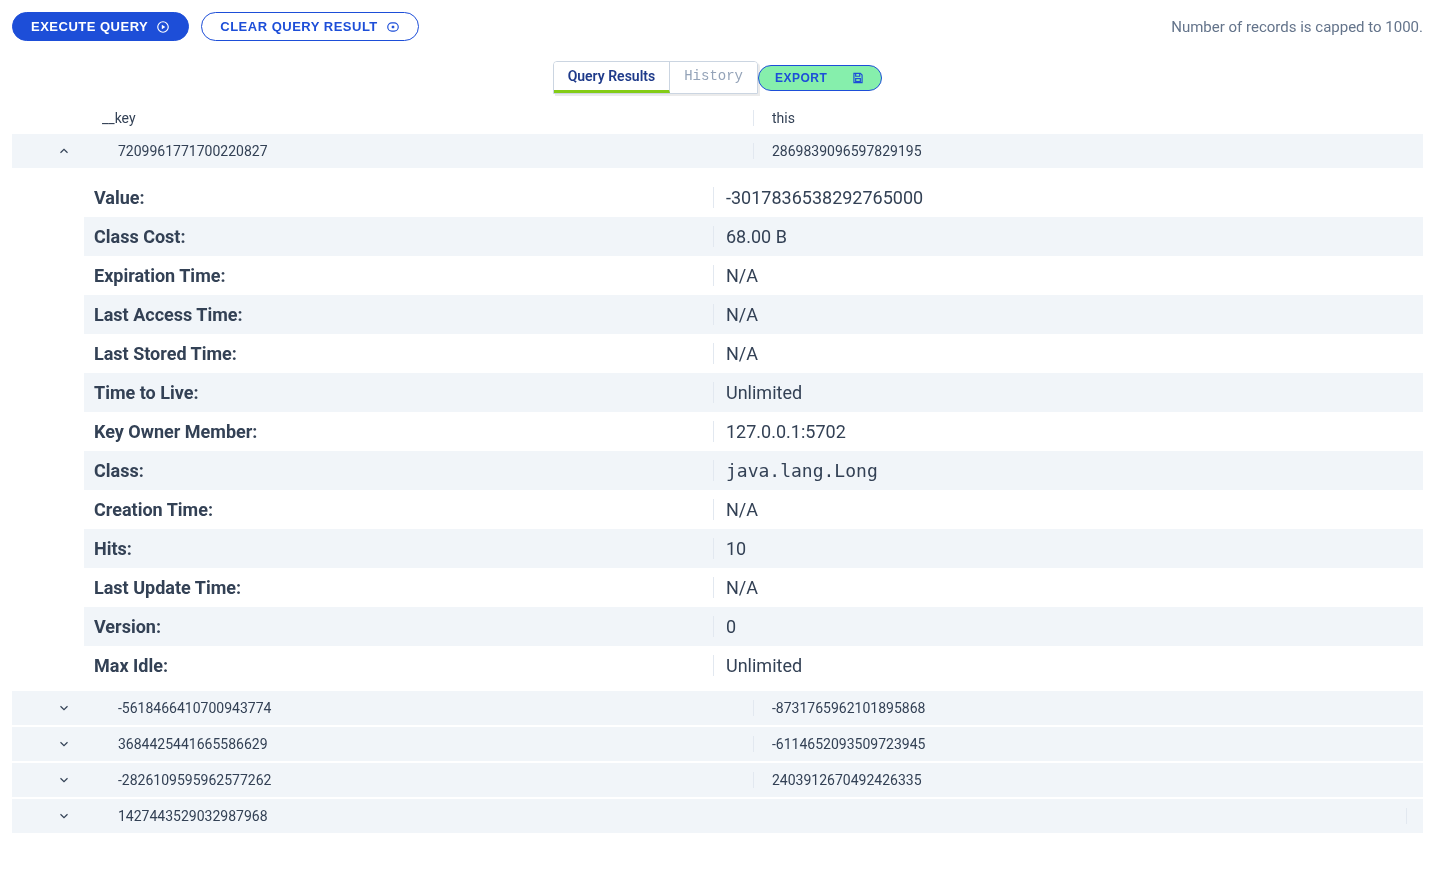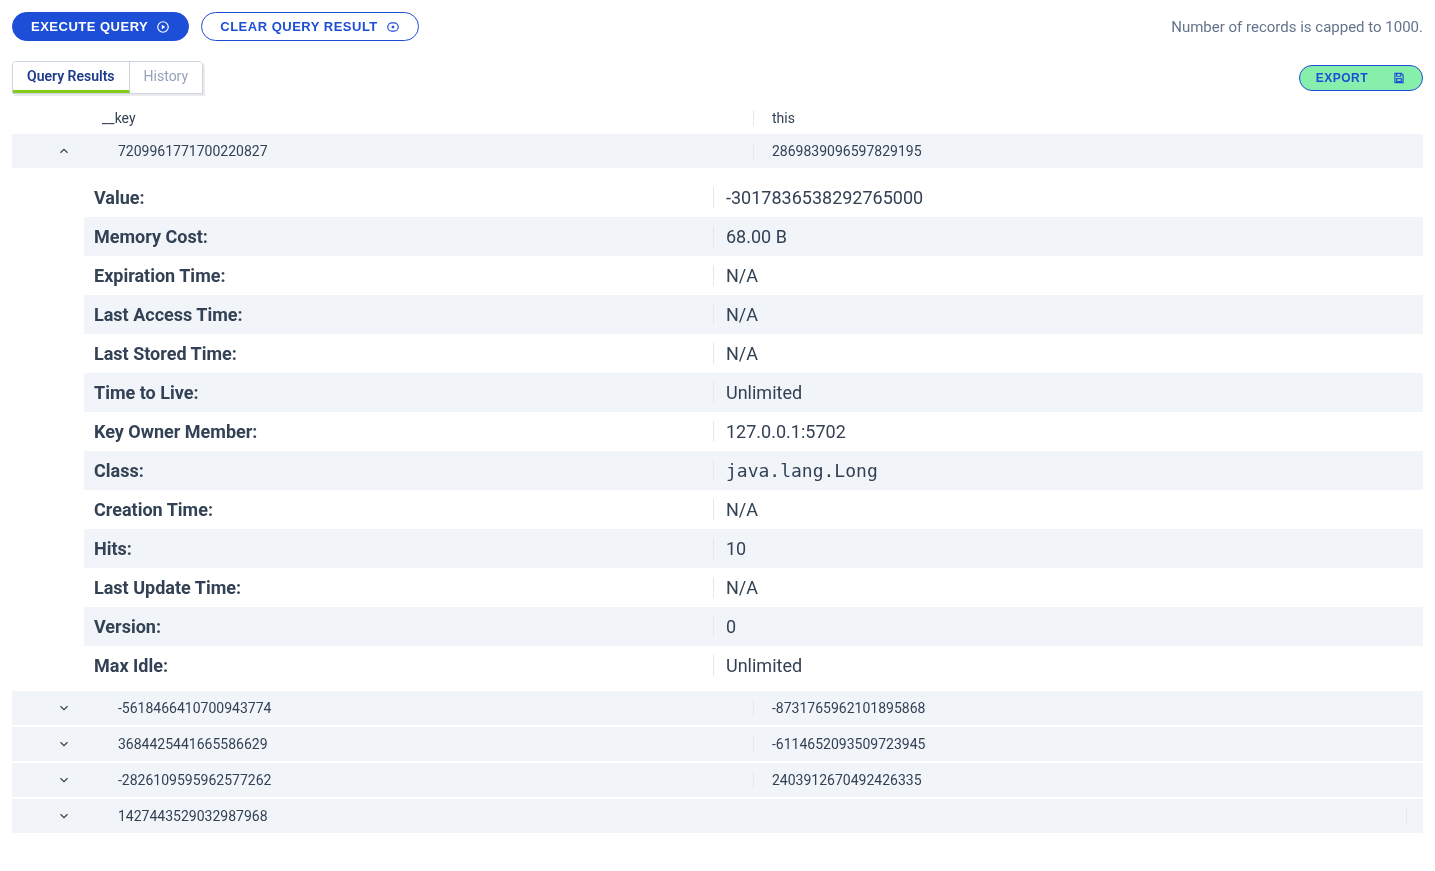--- a/index.html
+++ b/index.html
@@ -9,24 +9,24 @@
     .top-buttons { display: flex; gap: 12px; }
     
     .btn { display: inline-flex; align-items: center; gap: 8px; padding: 6px 18px; border-radius: 18px; font-size: 13px; font-weight: 600; letter-spacing: 0.5px; cursor: pointer; border: none; }
     .btn-primary { background: #1d4ed8; color: #fff; border: 1px solid #1d4ed8; }
     .btn-outline { background: #fff; color: #1d4ed8; border: 1px solid #1d4ed8; }
     .btn-outline-small { background: #86efac; color: #1d4ed8; border: 1px solid #1d4ed8; padding: 5px 16px; border-radius: 16px; font-size: 12px; font-weight: 600; letter-spacing: 0.5px; display: inline-flex; align-items: center; gap: 24px; cursor: pointer; }
     .icon-svg { width: 14px; height: 14px; flex-shrink: 0; }
     
     .cap-text { color: #64748b; font-size: 15px; padding-left: 32px; }
     
-    .mid-row { display: flex; align-items: center; justify-content: space-between; margin-bottom: 8px; }
+    .mid-row { display: flex; align-items: center; justify-content: center; margin-bottom: 8px; }
     .tabs { display: flex; border: 1px solid #cbd5e1; border-radius: 4px 4px 0 0; box-shadow: 2px 2px 0 rgba(0,0,0,0.08); overflow: hidden; width: fit-content; }
     .tab { padding: 6px 14px; font-size: 14px; cursor: pointer; background: #fff; border-right: 1px solid #cbd5e1; }
-    .tab:last-child { border-right: none; }
+    .tab:last-child { border-right: none; font-family: Liberation Mono, monospace; }
     .tab.active { color: #1e3a8a; font-weight: 600; border-bottom: 3px solid #84cc16; }
     .tab.inactive { color: #94a3b8; }
     
     .table-container { width: 100%; }
     .header-row { display: flex; align-items: center; padding: 8px 0; font-size: 14px; color: #334155; }
     .exp-col { width: 72px; flex-shrink: 0; display: flex; align-items: center; justify-content: center; }
     .key-col { flex: 1; padding-left: 18px; border-right: 1px solid #e2e8f0; }
     .this-col { flex: 1; padding-left: 18px; }
     
     .data-row { display: flex; align-items: center; padding: 9px 16px; background: #f1f5f9; margin-bottom: 2px; font-size: 14px; color: #334155; }
@@ -100,21 +100,21 @@
     <div class="key-col">7209961771700220827</div>
     <div class="this-col">2869839096597829195</div>
   </div>
 
   <div class="details">
     <div class="detail-row even">
         <div class="detail-label">Value:</div>
         <div class="detail-value">-3017836538292765000</div>
       </div>
     <div class="detail-row odd">
-        <div class="detail-label">Memory Cost:</div>
+        <div class="detail-label">Class Cost:</div>
         <div class="detail-value">68.00 B</div>
       </div>
     <div class="detail-row even">
         <div class="detail-label">Expiration Time:</div>
         <div class="detail-value">N/A</div>
       </div>
     <div class="detail-row odd">
         <div class="detail-label">Last Access Time:</div>
         <div class="detail-value">N/A</div>
       </div>

